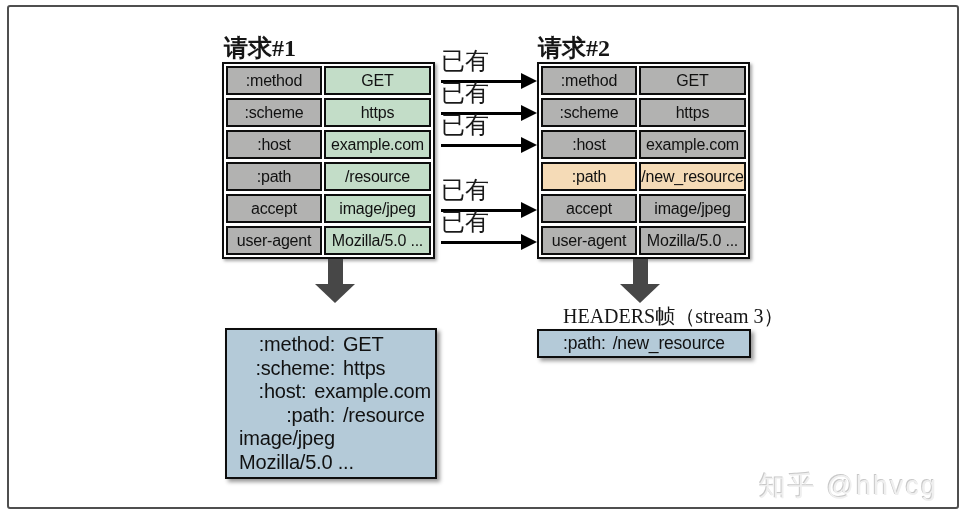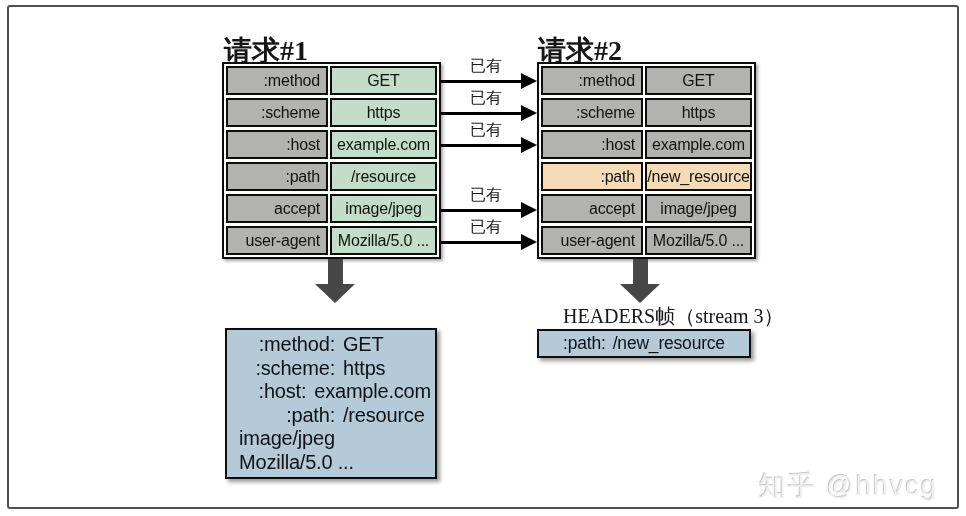--- a/index.html
+++ b/index.html
@@ -5,48 +5,48 @@
   html,body{margin:0;padding:0;background:#fff;}
   .canvas{
     position:relative;width:966px;height:516px;background:#ffffff;overflow:hidden;
     font-family:"Liberation Sans","DejaVu Sans",sans-serif;color:#111;
   }
   .outer-frame{
     position:absolute;left:7px;top:5px;right:7px;bottom:7px;
     border:2px solid #4f4f4f;border-radius:3px;pointer-events:none;
   }
   .serif{font-family:"Liberation Serif","DejaVu Serif",serif;}
-  .title{position:absolute;font-size:28px;font-weight:bold;color:#161616;}
+  .title{position:absolute;font-size:24px;font-weight:bold;color:#161616;}
 
   
   .htable{
     position:absolute;background:#fff;border:2px solid #0d0d0d;padding:2px;
     display:flex;flex-direction:column;gap:3px;
     box-shadow:2px 2px 3px rgba(0,0,0,.35);
   }
   .hrow{display:flex;gap:2px;}
   .cell{
     border:2px solid #0d0d0d;height:25px;line-height:25px;
     font-size:16px;letter-spacing:-0.2px;white-space:nowrap;overflow:hidden;
   }
-  .cell.name{width:92px;text-align:right;padding-right:6px;background:#b2b2b1;}
+  .cell.name{width:92px;text-align:center;padding-right:0;background:#b2b2b1;}
   .cell.value{width:103px;text-align:center;background:#b2b2b1;}
   .cell.green{background:#c3ddc8;}
   .cell.peach{background:#f5dbb7;}
 
   
   .harrow{position:absolute;left:441px;width:96px;height:0;}
   .harrow-line{position:absolute;left:0;right:12px;top:-1px;height:3px;background:#000;}
   .harrow-head{
     position:absolute;right:0;top:-8px;width:0;height:0;
     border-left:16px solid #000;border-top:8px solid transparent;border-bottom:8px solid transparent;
   }
   .harrow-label{
-    position:absolute;left:0;right:6px;bottom:4px;text-align:center;
-    font-size:16px;color:#1a1a1a;
+    position:absolute;left:0;right:6px;bottom:4px;text-align:left;
+    font-size:24px;color:#1a1a1a;
   }
 
   
   .big-arrow{position:absolute;width:40px;}
   .big-arrow-shaft{width:15px;height:25px;background:#474747;margin:0 auto;}
   .big-arrow-head{
     width:0;height:0;margin:0 auto;
     border-left:20px solid transparent;border-right:20px solid transparent;
     border-top:19px solid #474747;
   }

